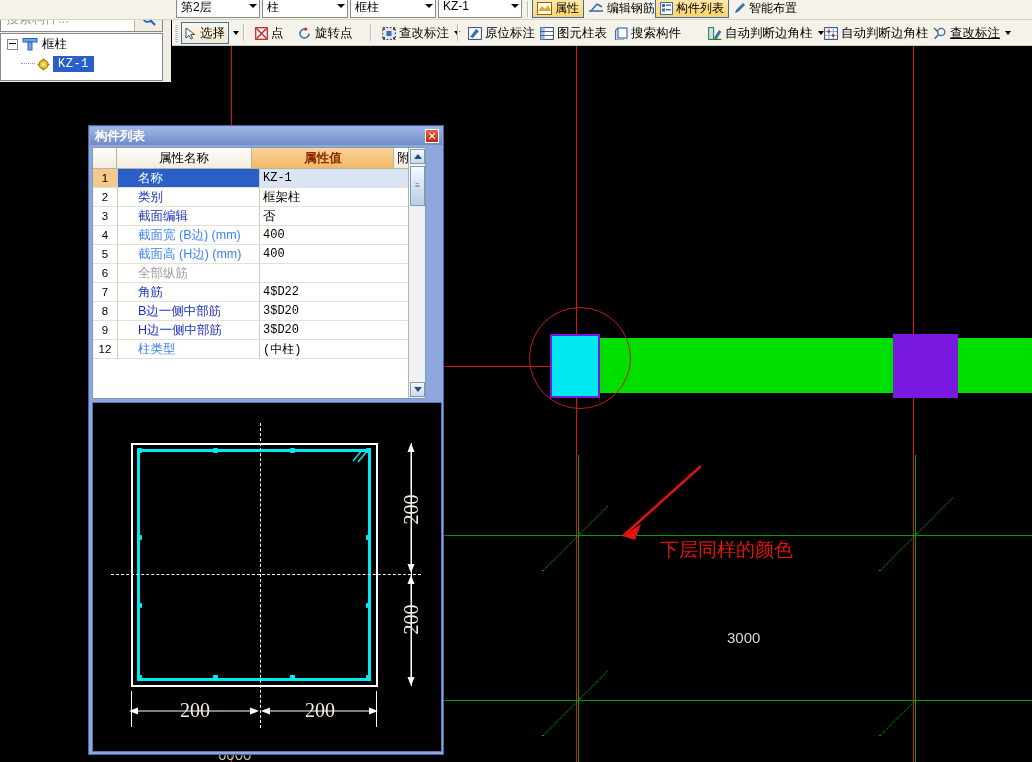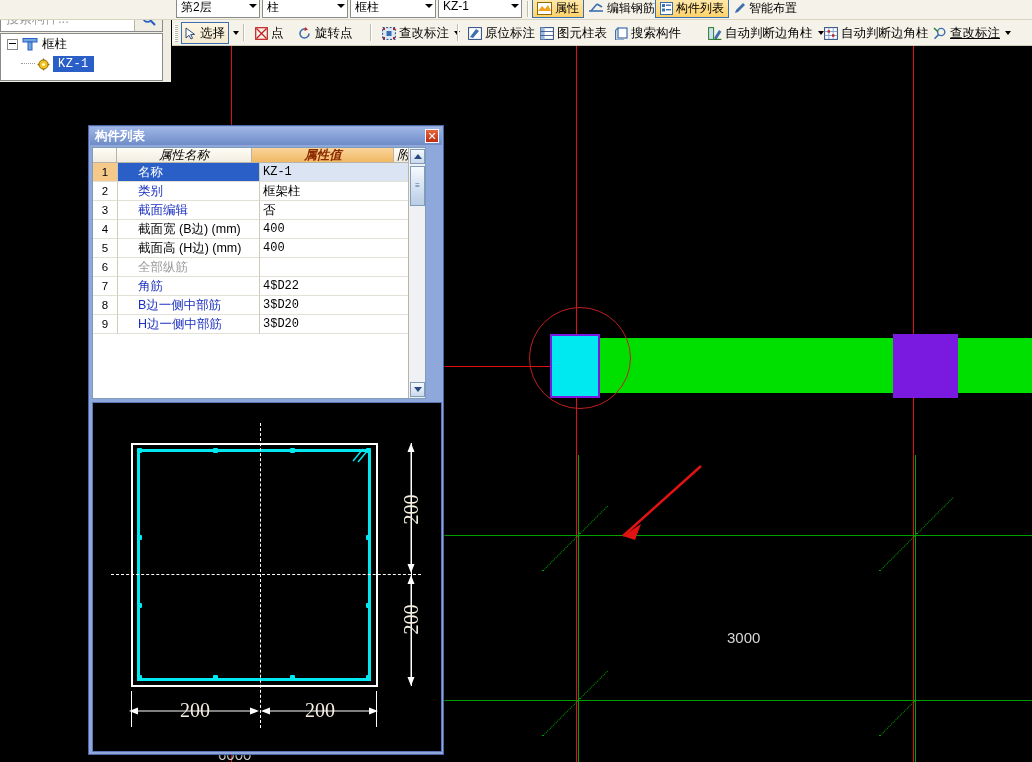--- a/index.html
+++ b/index.html
@@ -191,21 +191,21 @@
     border: 1px solid #fff; box-sizing: border-box;
     color: #fff; font-size: 11px; font-weight: bold;
     display: flex; align-items: center; justify-content: center;
     line-height: 1;
   }
   #grid {
     position: absolute; left: 3px; top: 21px; width: 334px; height: 252px;
     background: #fff; border: 1px solid #7f9db9; box-sizing: border-box;
     overflow: hidden;
   }
-  #gridhdr { display: flex; height: 15px; box-sizing: border-box; font-style: italic; }
+  #gridhdr { display: flex; height: 21px; box-sizing: border-box; }
   .hcell {
     background: linear-gradient(#fffdf6,#f1ece0);
     border-right: 1px solid #b9b5a6;
     border-bottom: 1px solid #b9b5a6;
     box-sizing: border-box;
     font-size: 12.5px; color: #000;
     display: flex; align-items: center; justify-content: center;
   }
   .hcell.val {
     background: linear-gradient(#fbd49a,#f0b964);
@@ -237,21 +237,21 @@
     box-sizing: border-box;
     display: flex; align-items: center; justify-content: center;
   }
   .chk {
     width: 11px; height: 11px; border: 1px solid #2a4a80; background: #fff;
   }
   .grow.sel .c-idx { background: #f5c98a; color: #000; }
   .grow.sel .c-name { background: #2a5fc8; color: #fff; }
   .grow.sel .c-val { background: #dbe4f2; }
   .grow.gray .c-name { color: #9a9a9a; }
-  .grow.black .c-name { color: #000000; }
+  .grow.black .c-name { color: #3b82f6; }
   #vscroll {
     position: absolute; right: 0; top: 0; width: 17px; height: 250px;
     background: #eff1f4; border-left: 1px solid #b9b5a6; box-sizing: border-box;
   }
   .sbtn {
     position: absolute; left: 1px; width: 15px; height: 15px;
     background: linear-gradient(#f6fafe,#cbd9ec);
     border: 1px solid #7f9db9; box-sizing: border-box;
     display: flex; align-items: center; justify-content: center;
   }
@@ -321,20 +321,21 @@
     <div class="grnh" style="left:0; top:654px; width:861px;"></div>
     <div class="diag" style="left:371px; top:690px; width:52px; transform:rotate(-45deg);"></div>
     <div class="diag" style="left:408px; top:653px; width:40px; transform:rotate(-45deg);"></div>
     <div class="diag" style="left:708px; top:690px; width:52px; transform:rotate(-45deg);"></div>
 
     <svg class="abs" style="left:430px; top:420px; width:120px; height:90px; overflow:visible;">
       <line x1="100" y1="0" x2="22" y2="70" stroke="#e01212" stroke-width="2.5"></line>
       <polygon points="22,70 40,58 34,74" fill="#e01212"></polygon>
     </svg>
 
+    <div class="anno" style="left:489px; top:491px;">下层同样的颜色</div>
 
     <div class="cadtext" style="left:556px; top:583px;">3000</div>
     <div class="cadtext" style="left:379px; top:724px;">12000</div>
   </div>
 
   <div class="cadtext abs" style="left:218px; top:746px; color:#d6d6d6; font-size:15px;">6000</div>
   <div class="abs" style="left:219px; top:744px; width:0;height:0;
        border-left:5px solid transparent;border-right:5px solid transparent;border-bottom:8px solid #00c000;"></div>
 
   <div id="leftpanel" class="abs">
@@ -617,20 +618,28 @@
           </div>
       </div>
       <div class="grow">
         <div class="c-idx">9</div>
         <div class="c-name">H边一侧中部筋</div>
         <div class="c-val">3$D20</div>
         <div class="c-add">
             <span class="chk"></span>
           </div>
       </div>
+      <div class="grow black">
+        <div class="c-idx">12</div>
+        <div class="c-name" style="font-family:'Liberation Sans',sans-serif;">柱类型</div>
+        <div class="c-val">(中柱)</div>
+        <div class="c-add">
+            <span class="chk"></span>
+          </div>
+      </div>
 
       <div id="vscroll">
         <div class="sbtn" style="top:1px;">
           <span class="sarrow" style="border-bottom:5px solid #2a4a80;"></span>
         </div>
         <div class="sthumb">
           <span style="font-size:8px;color:#4a6a9a;letter-spacing:0;line-height:1;">≡</span>
         </div>
         <div class="sbtn" style="top:234px;">
           <span class="sarrow" style="border-top:5px solid #2a4a80;"></span>

